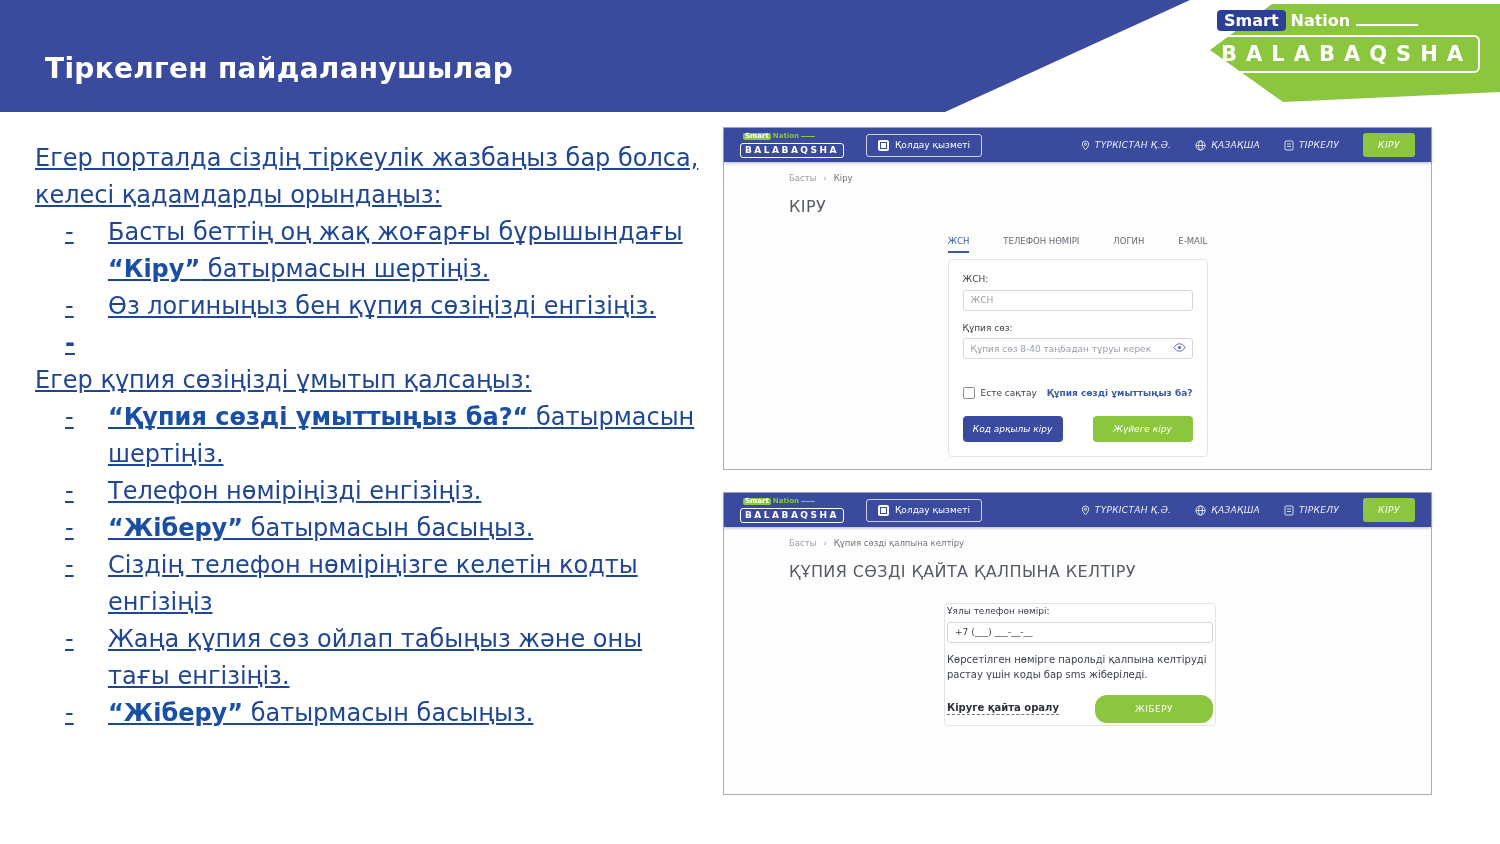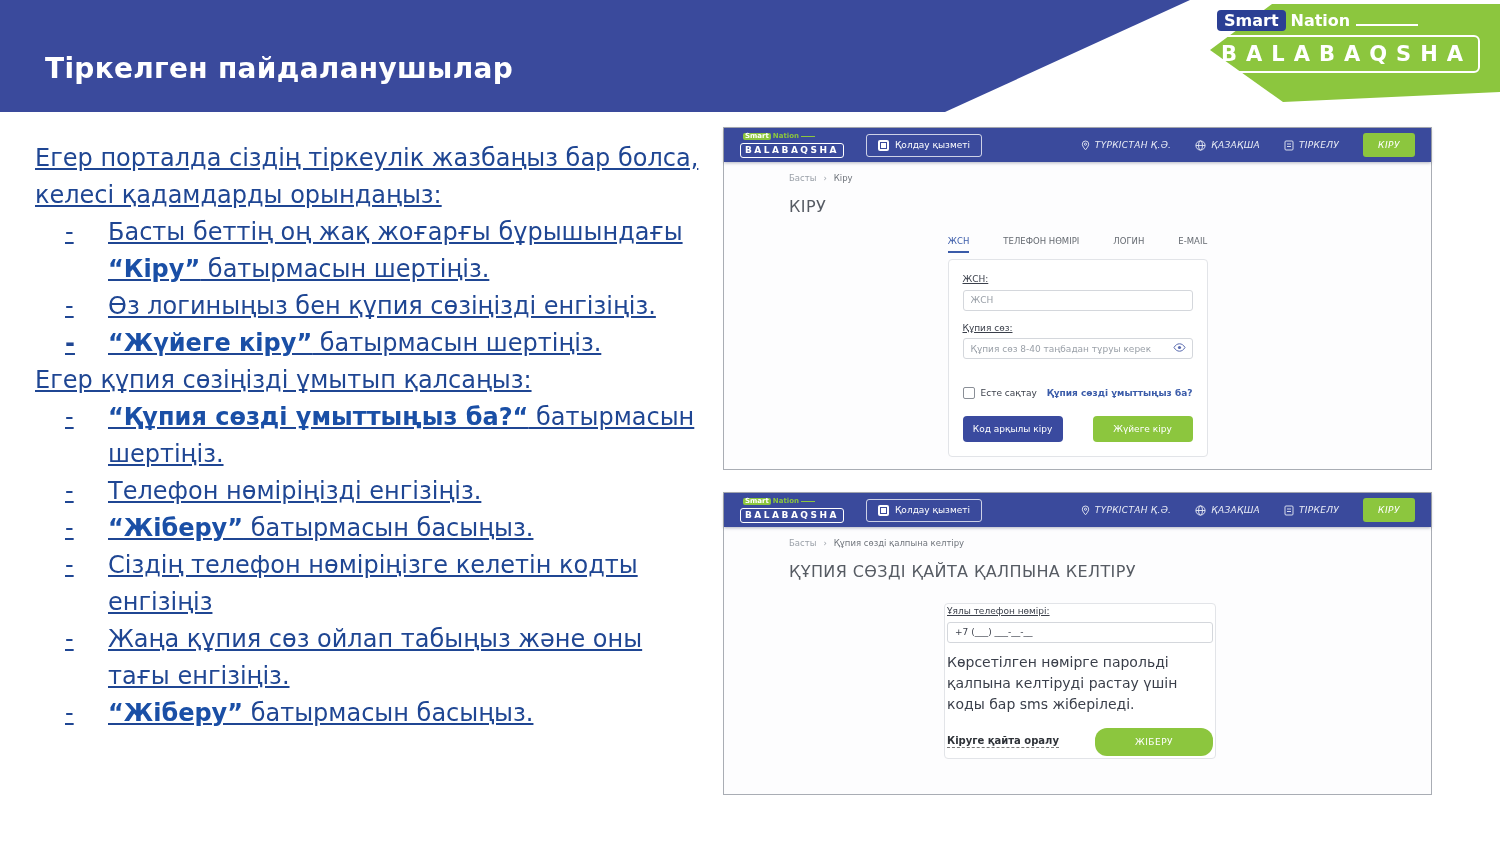--- a/index.html
+++ b/index.html
@@ -55,37 +55,37 @@
   .crumbs .cur{color:#70757c;}
   .ptitle{margin:14px 0 0 65px;font-size:16px;color:#565B63;letter-spacing:.4px;}
   
   .tabs{display:flex;justify-content:center;gap:34px;margin-top:20px;font-size:8.5px;color:#666B72;}
   .tab{padding-bottom:5px;cursor:pointer;}
   .tab.active{color:#3A5BA9;border-bottom:2px solid #3A5BA9;}
   
   .card{background:#fff;border:1px solid #E2E4E8;border-radius:4px;box-sizing:border-box;}
   .card1{width:260px;margin:6px auto 0 auto;padding:14px;}
   .card2{width:272px;margin:22px 0 0 220px;padding:2px;}
-  .f-label{font-size:9px;color:#3A3F4A;margin-bottom:4px;text-decoration:underline;}
+  .f-label{font-size:9px;color:#3A3F4A;margin-bottom:4px;}
   .f-input{width:100%;height:21px;border:1px solid #D4D7DC;border-radius:3px;font-size:9px;
            padding:0 7px;box-sizing:border-box;color:#3A3F4A;background:#fff;outline:none;
            font-family:"DejaVu Sans","Liberation Sans",sans-serif;}
   .f-input::placeholder{color:#9AA0A8;}
   .pw-wrap{position:relative;}
   .eye{position:absolute;right:7px;top:4px;cursor:pointer;line-height:0;}
   .mt12{margin-top:12px;}
   .chk-row{display:flex;justify-content:space-between;align-items:center;margin-top:28px;font-size:9px;}
   .chk{display:flex;align-items:center;gap:6px;color:#3A3F4A;cursor:pointer;}
   .chk-box{width:10px;height:10px;border:1px solid #8A8F97;border-radius:2px;background:#fff;}
   .forgot{color:#3A5BA9;font-weight:bold;cursor:pointer;}
-  .btn-row{display:flex;justify-content:space-between;margin-top:17px;}
+  .btn-row{display:flex;justify-content:space-between;margin-top:17px;font-style:italic;}
   .btn{border-radius:4px;color:#fff;font-size:9px;padding:8px 0;text-align:center;cursor:pointer;}
   .btn-blue{background:#3A4A9F;width:100px;}
   .btn-green{background:#8CC63E;width:100px;}
-  .hint{font-size:14px;color:#3A3F4A;line-height:1.5;margin-top:9px;}
+  .hint{font-size:10px;color:#3A3F4A;line-height:1.5;margin-top:9px;}
   .rec-row{display:flex;justify-content:space-between;align-items:center;margin-top:13px;}
   .back-link{font-size:10px;font-weight:bold;color:#2E3238;border-bottom:1px dashed #777;
              padding-bottom:1px;cursor:pointer;}
   .send-btn{background:#8CC63E;border-radius:12px;color:#fff;font-size:9px;letter-spacing:.5px;
             width:118px;padding:9px 0;text-align:center;cursor:pointer;}
 </style>
 </head>
 <body>
 
 <div class="hdr"></div>
@@ -106,21 +106,20 @@
     <li>
       <span class="dash">-</span>
       <span class="txt"><span>Басты беттің оң жақ жоғарғы бұрышындағы </span><span class="seg-b">“Кіру”</span><span> батырмасын шертіңіз.</span></span>
     </li>
     <li>
       <span class="dash">-</span>
       <span class="txt"><span>Өз логиныңыз бен құпия сөзіңізді енгізіңіз.</span><span class="seg-b"></span><span></span></span>
     </li>
     <li>
       <span class="dash b">-</span>
-      <span class="txt"><span></span><span class="seg-b">“Жүйеге кіру”</span><span> батырмасын шертіңіз.</span></span>
     </li>
   </ul>
   <p class="intro sec2">Егер құпия сөзіңізді ұмытып қалсаңыз:</p>
   <ul>
     <li>
       <span class="dash">-</span>
       <span class="txt"><span></span><span class="seg-b">“Құпия сөзді ұмыттыңыз ба?“</span><span> батырмасын шертіңіз.</span></span>
     </li>
     <li>
       <span class="dash">-</span>

